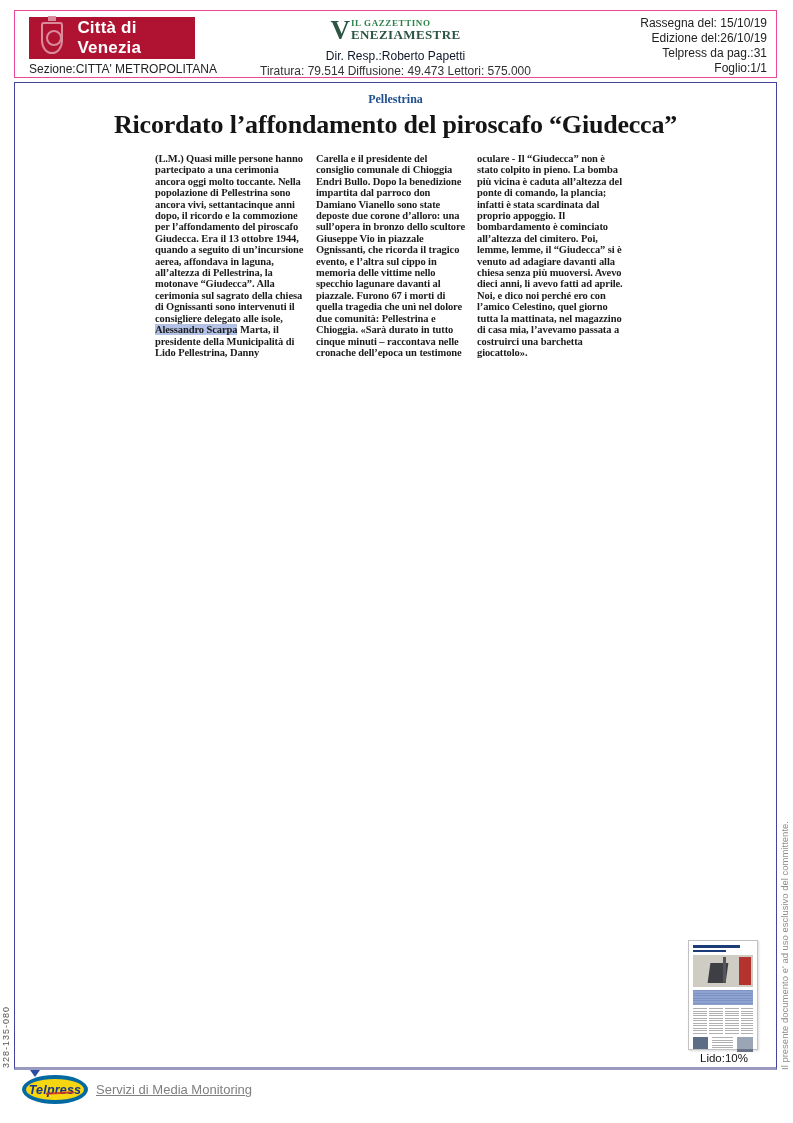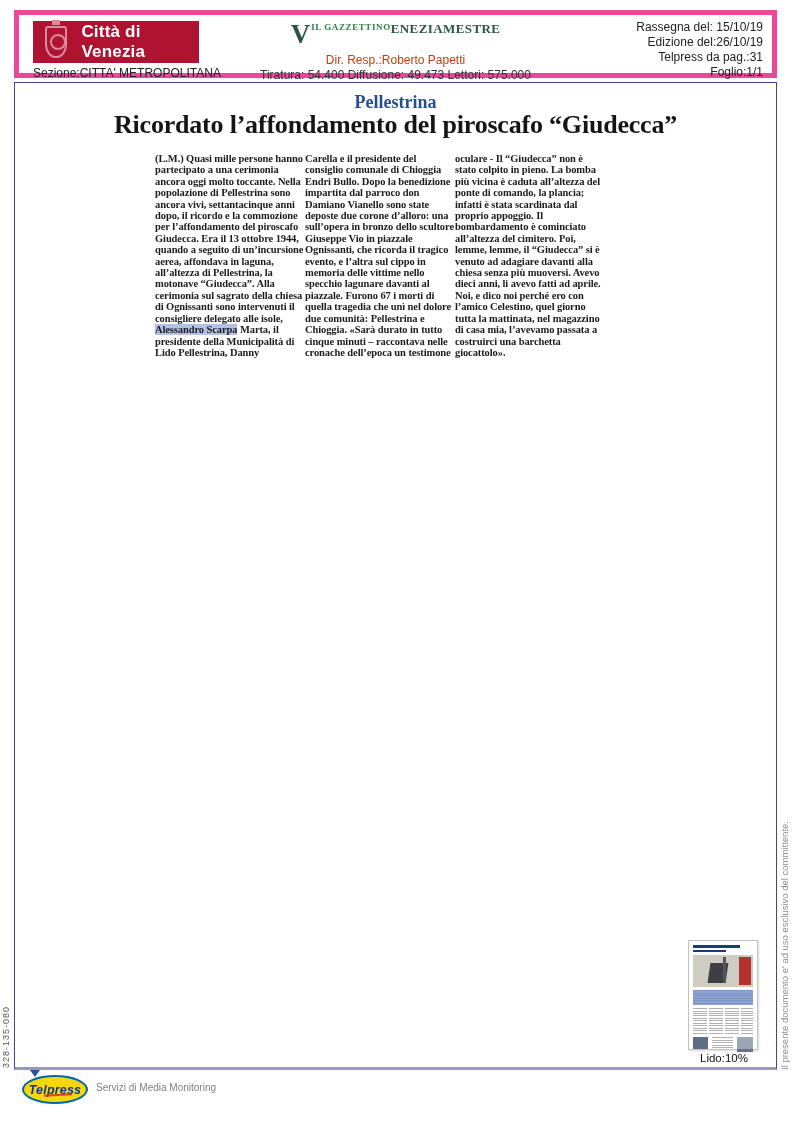--- a/index.html
+++ b/index.html
@@ -1,41 +1,41 @@
 <!DOCTYPE html>
 <html><head>
 <meta charset="utf-8">
 <style>
   html,body{margin:0;padding:0;background:#fff;}
   .page{position:relative;width:793px;height:1123px;background:#fff;font-family:"Liberation Sans",sans-serif;overflow:hidden;}
 
   
-  .header-box{position:absolute;left:14px;top:10px;width:763px;height:68px;border:5px solid #ec4899;box-sizing:border-box;background:#fff;}
+  .header-box{position:absolute;left:14px;top:10px;width:763px;height:68px;border:1px solid #ec4899;box-sizing:border-box;background:#fff;}
   .city-banner{position:absolute;left:14px;top:6px;width:166px;height:42px;background:#b01232;display:flex;align-items:center;}
   .coat{position:relative;width:24px;height:32px;margin-left:12px;border:2px solid #d98a9b;border-radius:3px 3px 50% 50%/3px 3px 42% 42%;box-sizing:border-box;}
   .coat:before{content:"";position:absolute;left:3px;top:6px;width:12px;height:12px;border:2px solid #d98a9b;border-radius:50%;}
   .coat:after{content:"";position:absolute;left:5px;top:-8px;width:8px;height:5px;background:#d98a9b;}
   .city-text{color:#fff;font-weight:bold;font-size:17px;margin-left:14px;letter-spacing:0.2px;}
   .section-label{position:absolute;left:14px;top:51px;font-size:12px;color:#222;}
 
   .masthead{position:absolute;left:50%;top:7px;transform:translateX(-50%);display:flex;align-items:flex-start;white-space:nowrap;}
   .gazz-v{font-family:"Liberation Serif",serif;font-weight:bold;font-size:27px;line-height:24px;color:#2c5544;}
-  .gazz-lines{display:flex;flex-direction:row;margin-left:1px;}
+  .gazz-lines{display:flex;flex-direction:column;margin-left:1px;}
   .gazz-l1{font-family:"Liberation Serif",serif;font-weight:bold;font-size:9px;line-height:10px;color:#2e8049;letter-spacing:0.6px;}
   .gazz-l2{font-family:"Liberation Serif",serif;font-weight:bold;font-size:13px;line-height:13px;color:#2c5544;letter-spacing:0.4px;}
-  .director-line{position:absolute;left:50%;top:38px;transform:translateX(-50%);font-size:12px;color:#c2410c;white-space:nowrap;}
+  .director-line{position:absolute;left:50%;top:38px;transform:translateX(-50%);font-size:12px;color:#0f172a;white-space:nowrap;}
   .circulation-line{position:absolute;left:50%;top:53px;transform:translateX(-50%);font-size:12px;color:#333;white-space:nowrap;}
 
   .header-right{position:absolute;right:9px;top:5px;text-align:right;font-size:12px;line-height:15px;color:#222;}
 
   
   .content-box{position:absolute;left:14px;top:82px;width:763px;height:988px;border:1px solid #44449a;border-bottom:3px solid #9a9ac0;box-sizing:border-box;background:#fff;}
-  .kicker{position:absolute;left:0;right:0;top:9px;text-align:center;font-family:"Liberation Serif",serif;font-weight:bold;font-size:18px;color:#20508e;}
+  .kicker{position:absolute;left:0;right:0;top:9px;text-align:center;font-family:"Liberation Serif",serif;font-weight:bold;font-size:12px;color:#20508e;}
   .headline{position:absolute;left:0;right:0;top:27px;text-align:center;font-family:"Liberation Serif",serif;font-weight:bold;font-size:26px;color:#151515;letter-spacing:-0.2px;}
-  .cols{position:absolute;left:140px;top:70px;display:flex;}
+  .cols{position:absolute;left:140px;top:70px;display:flex;gap:11px;}
   .col{width:150px;font-family:"Liberation Serif",serif;font-weight:bold;font-size:10.5px;line-height:11.4px;letter-spacing:-0.1px;color:#1c1c1c;text-align:left;}
   .hl{background:#b3c1e6;}
 
   
   .thumb{position:absolute;left:673px;top:857px;width:70px;height:110px;background:#fff;border:1px solid #c2c2c2;box-shadow:1px 1px 2px rgba(0,0,0,0.15);box-sizing:border-box;padding:4px 4px;}
   .t-head{height:3px;width:78%;background:#1c3c78;margin-bottom:2px;}
   .t-head2{height:2px;width:55%;background:#1c3c78;margin-bottom:3px;}
   .t-photo{position:relative;height:32px;background:#cfccc4;margin-bottom:3px;overflow:hidden;}
   .t-boat{position:absolute;left:16px;top:8px;width:18px;height:20px;background:#3d3f45;transform:skewX(-8deg);}
   .t-mast{position:absolute;left:30px;top:2px;width:3px;height:26px;background:#54565c;}
@@ -46,25 +46,25 @@
   .t-img1{width:15px;height:12px;background:#5d6d85;}
   .t-img2{width:16px;height:12px;background:#9aa5b5;border-bottom:3px solid #6a7486;}
   .t-foot-cols{flex:1;height:12px;background-image:repeating-linear-gradient(#b0b0b0 0 1px,transparent 1px 2.5px);}
   .weight-label{position:absolute;left:666px;top:969px;width:86px;text-align:center;font-size:11.5px;color:#111;}
 
   
   .v-disclaimer{position:absolute;left:779px;top:826px;height:244px;writing-mode:vertical-rl;transform:rotate(180deg);font-size:9.5px;color:#8c8c8c;white-space:nowrap;}
   .v-code{position:absolute;left:1px;top:1002px;height:66px;writing-mode:vertical-rl;transform:rotate(180deg);font-size:9px;letter-spacing:1px;color:#555;white-space:nowrap;}
 
   .telpress{position:absolute;left:22px;top:1073px;width:68px;height:32px;}
-  .tp-ellipse{position:absolute;left:0;top:2px;width:66px;height:29px;background:#f6d511;border:2px solid #0369a1;border-radius:50%;box-sizing:border-box;display:flex;align-items:center;justify-content:center;}
+  .tp-ellipse{position:absolute;left:0;top:2px;width:66px;height:29px;background:#f6d511;border:4px solid #0369a1;border-radius:50%;box-sizing:border-box;display:flex;align-items:center;justify-content:center;}
   .tp-text{color:#16368c;font-weight:bold;font-style:italic;font-size:12.5px;letter-spacing:0.2px;}
   .tp-red{position:absolute;left:20px;bottom:6px;width:28px;height:2px;background:#d03020;transform:rotate(-3deg);opacity:0.85;}
   .tp-ant{position:absolute;left:8px;top:-3px;width:0;height:0;border-left:5px solid transparent;border-right:5px solid transparent;border-top:7px solid #2a4fa0;}
-  .services-label{position:absolute;left:96px;top:1082px;font-size:10px;color:#808080;}
+  .services-label{position:absolute;left:96px;top:1082px;font-size:13px;color:#808080;text-decoration:underline;}
 </style>
 </head>
 <body>
 
 <div class="page">
 
   <div class="header-box">
     <div class="city-banner">
       <div class="coat"></div>
       <div class="city-text">Città di Venezia</div>
@@ -72,21 +72,21 @@
     <div class="section-label">Sezione:CITTA' METROPOLITANA</div>
 
     <div class="masthead">
       <span class="gazz-v">V</span>
       <span class="gazz-lines">
         <span class="gazz-l1">IL GAZZETTINO</span>
         <span class="gazz-l2">ENEZIAMESTRE</span>
       </span>
     </div>
     <div class="director-line">Dir. Resp.:Roberto Papetti</div>
-    <div class="circulation-line">Tiratura: 54.400 Diffusione: 49.473 Lettori: 575.000</div>
+    <div class="circulation-line">Tiratura: 79.514 Diffusione: 49.473 Lettori: 575.000</div>
 
     <div class="header-right">
       <div>Rassegna del: 15/10/19</div>
       <div>Edizione del:26/10/19</div>
       <div>Telpress da pag.:31</div>
       <div>Foglio:1/1</div>
     </div>
   </div>
 
   <div class="content-box">

